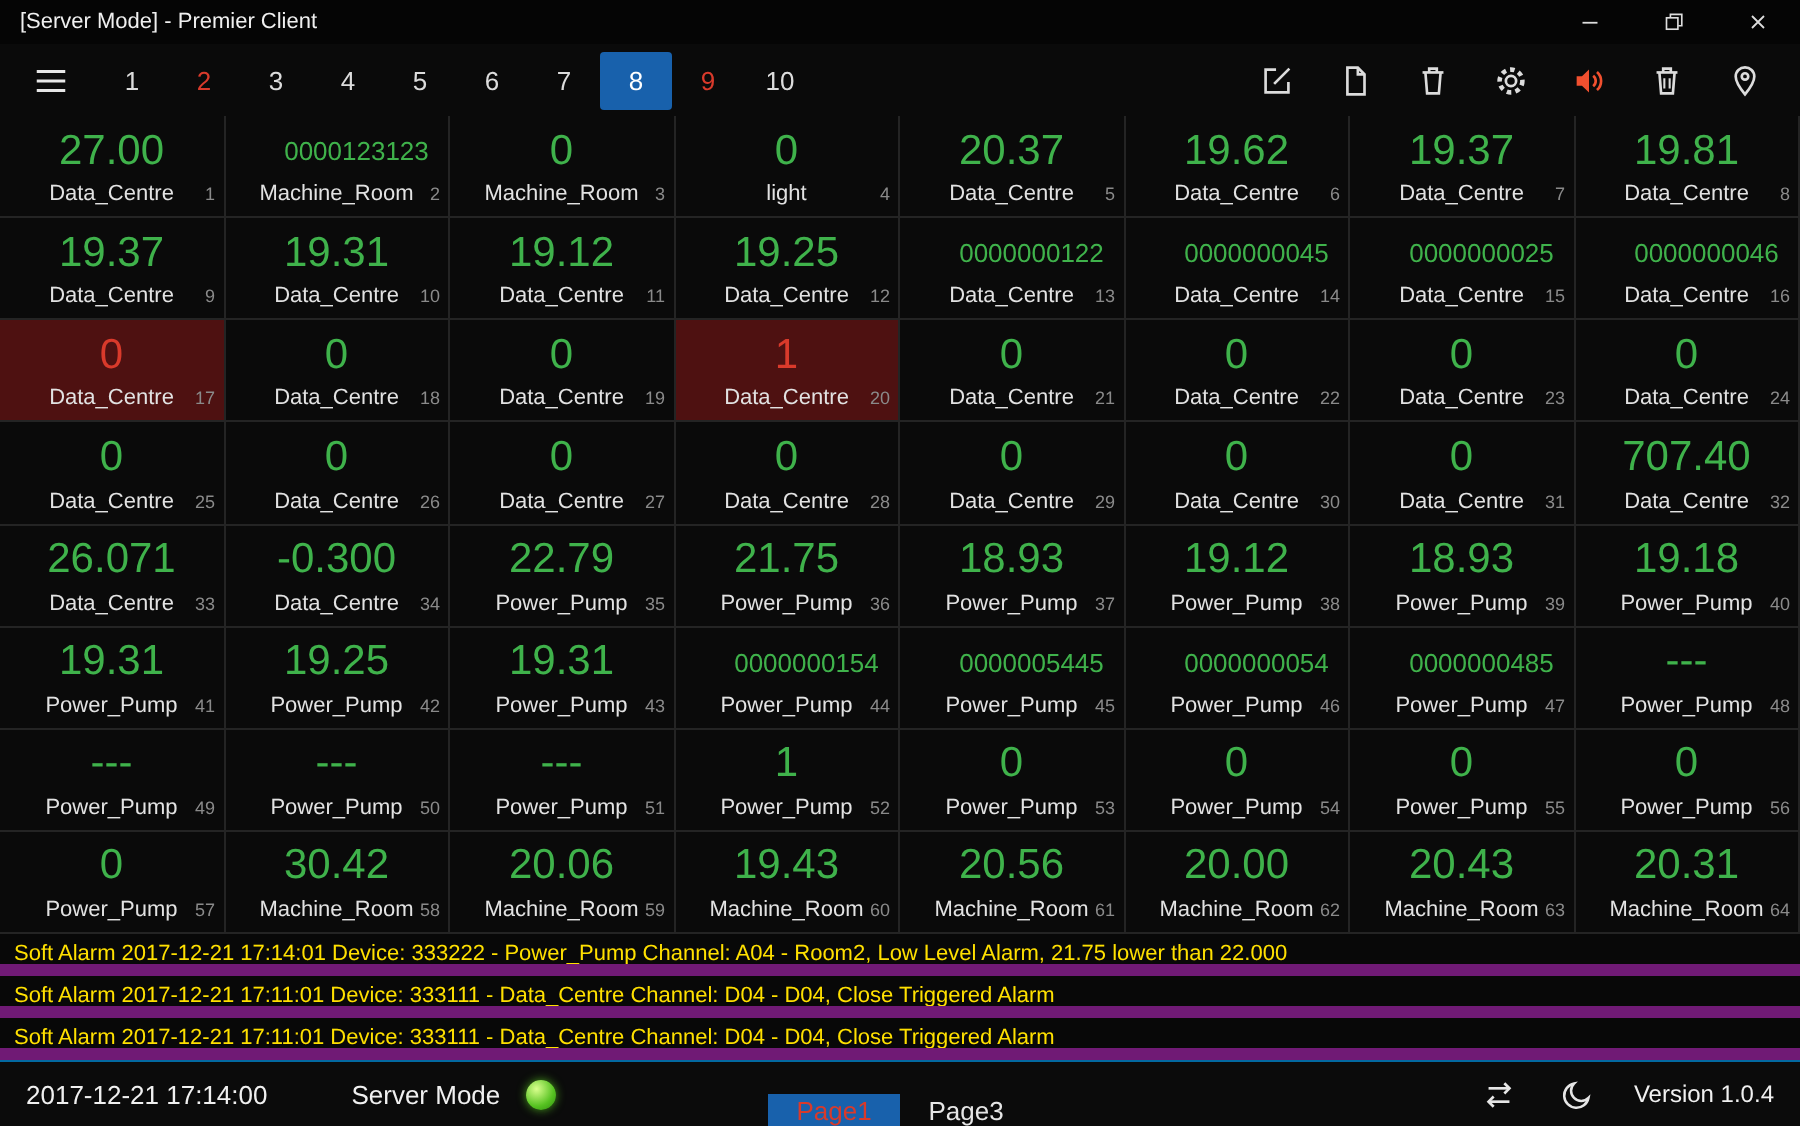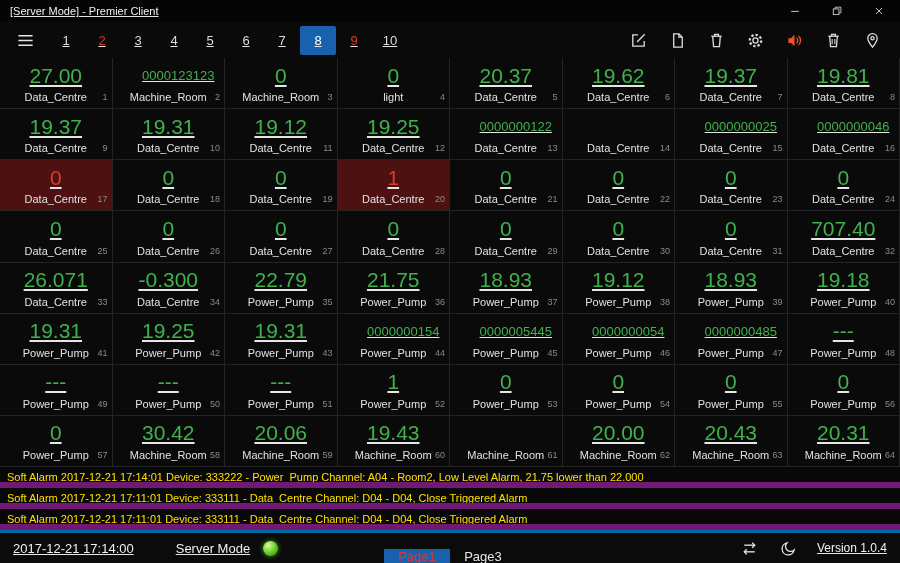--- a/index.html
+++ b/index.html
@@ -1,19 +1,19 @@
 <!DOCTYPE html>
 <html style="--bg: #0a0a0a; --grid-line: #242424; --value-green: #3fb24b; --text: #e6e6e6; --muted: #8a8a8a; --accent-blue: #1861ac; --alarm-red: #d93a2b; --alarm-bg: #4e1111; --alarm-yellow: #ffe000; --sound-orange: #f1502f; --led-green: #56c221;"><head>
 <meta charset="utf-8">
 <style>
   * { margin:0; padding:0; box-sizing:border-box; }
   html,body { width:900px; height:563px; background:#000; overflow:hidden;
     font-family:"Liberation Sans","DejaVu Sans",sans-serif; }
   .window { width:900px; height:563px; display:flex; flex-direction:column;
-    background:var(--bg,#0a0a0a); color:var(--text,#e6e6e6);text-decoration:underline; }
+    background:var(--bg,#0a0a0a); color:var(--text,#e6e6e6); }
 
   
   .titlebar { height:22px; display:flex; align-items:center; background:#050505; flex:0 0 auto; }
   .titlebar .title { flex:1; font-size:11px; padding-left:10px; color:#f0f0f0; }
   .win-controls { display:flex; height:100%; }
   .win-btn { width:42px; height:100%; display:flex; align-items:center; justify-content:center; color:#ddd; }
 
   
   .toolbar { height:36px; display:flex; align-items:center; background:#0a0a0a; padding:0 10px; flex:0 0 auto; }
   .menu-btn { width:30px; height:28px; display:flex; align-items:center; justify-content:center; color:#e6e6e6; }
@@ -43,21 +43,21 @@
   .cell.alarm .val { color:var(--alarm-red,#d93a2b); }
 
   
   .alarms { height:63px; flex:0 0 auto; background:#080808; }
   .alarm-row { height:21px; line-height:20px; padding:0 7px; font-size:11px;
     color:var(--alarm-yellow,#ffe000); white-space:nowrap; overflow:hidden;
     border-bottom:6px solid #701a75; }
 
   
   .statusbar { height:33px; flex:0 0 auto; position:relative; display:flex; align-items:center;
-    background:#0b0b0b; border-top:3px solid #0369a1; }
+    background:#0b0b0b; border-top:1px solid #0369a1; }
   .sb-left { display:flex; align-items:center; padding-left:13px; }
   .sb-time { font-size:13px; color:#f0f0f0; }
   .sb-mode { font-size:13px; color:#f0f0f0; margin-left:42px; }
   .led { width:15px; height:15px; border-radius:50%; margin-left:13px;
     background:radial-gradient(circle at 35% 30%, #d9ff8d, var(--led-green,#56c221) 60%, #2d8a0f);
     box-shadow:0 0 5px rgba(86,194,33,.8); }
   .sb-tabs { position:absolute; left:50%; transform:translateX(-50%); top:16px; bottom:0; display:flex; }
   .sb-tab { width:66px; height:100%; display:flex; align-items:center; justify-content:center;
     font-size:13px; color:#e6e6e6; cursor:pointer; }
   .sb-tab.active { background:var(--accent-blue,#1861ac); color:var(--alarm-red,#d93a2b); }
@@ -247,20 +247,21 @@
         <div class="idx">12</div>
       </div>
 
       <div class="cell">
         <div class="val long">0000000122</div>
         <div class="lbl">Data_Centre</div>
         <div class="idx">13</div>
       </div>
 
       <div class="cell">
+        <div class="val long">0000000045</div>
         <div class="lbl">Data_Centre</div>
         <div class="idx">14</div>
       </div>
 
       <div class="cell">
         <div class="val long">0000000025</div>
         <div class="lbl">Data_Centre</div>
         <div class="idx">15</div>
       </div>
 
@@ -528,20 +529,21 @@
         <div class="idx">59</div>
       </div>
 
       <div class="cell">
         <div class="val">19.43</div>
         <div class="lbl">Machine_Room</div>
         <div class="idx">60</div>
       </div>
 
       <div class="cell">
+        <div class="val">20.56</div>
         <div class="lbl">Machine_Room</div>
         <div class="idx">61</div>
       </div>
 
       <div class="cell">
         <div class="val">20.00</div>
         <div class="lbl">Machine_Room</div>
         <div class="idx">62</div>
       </div>
 

